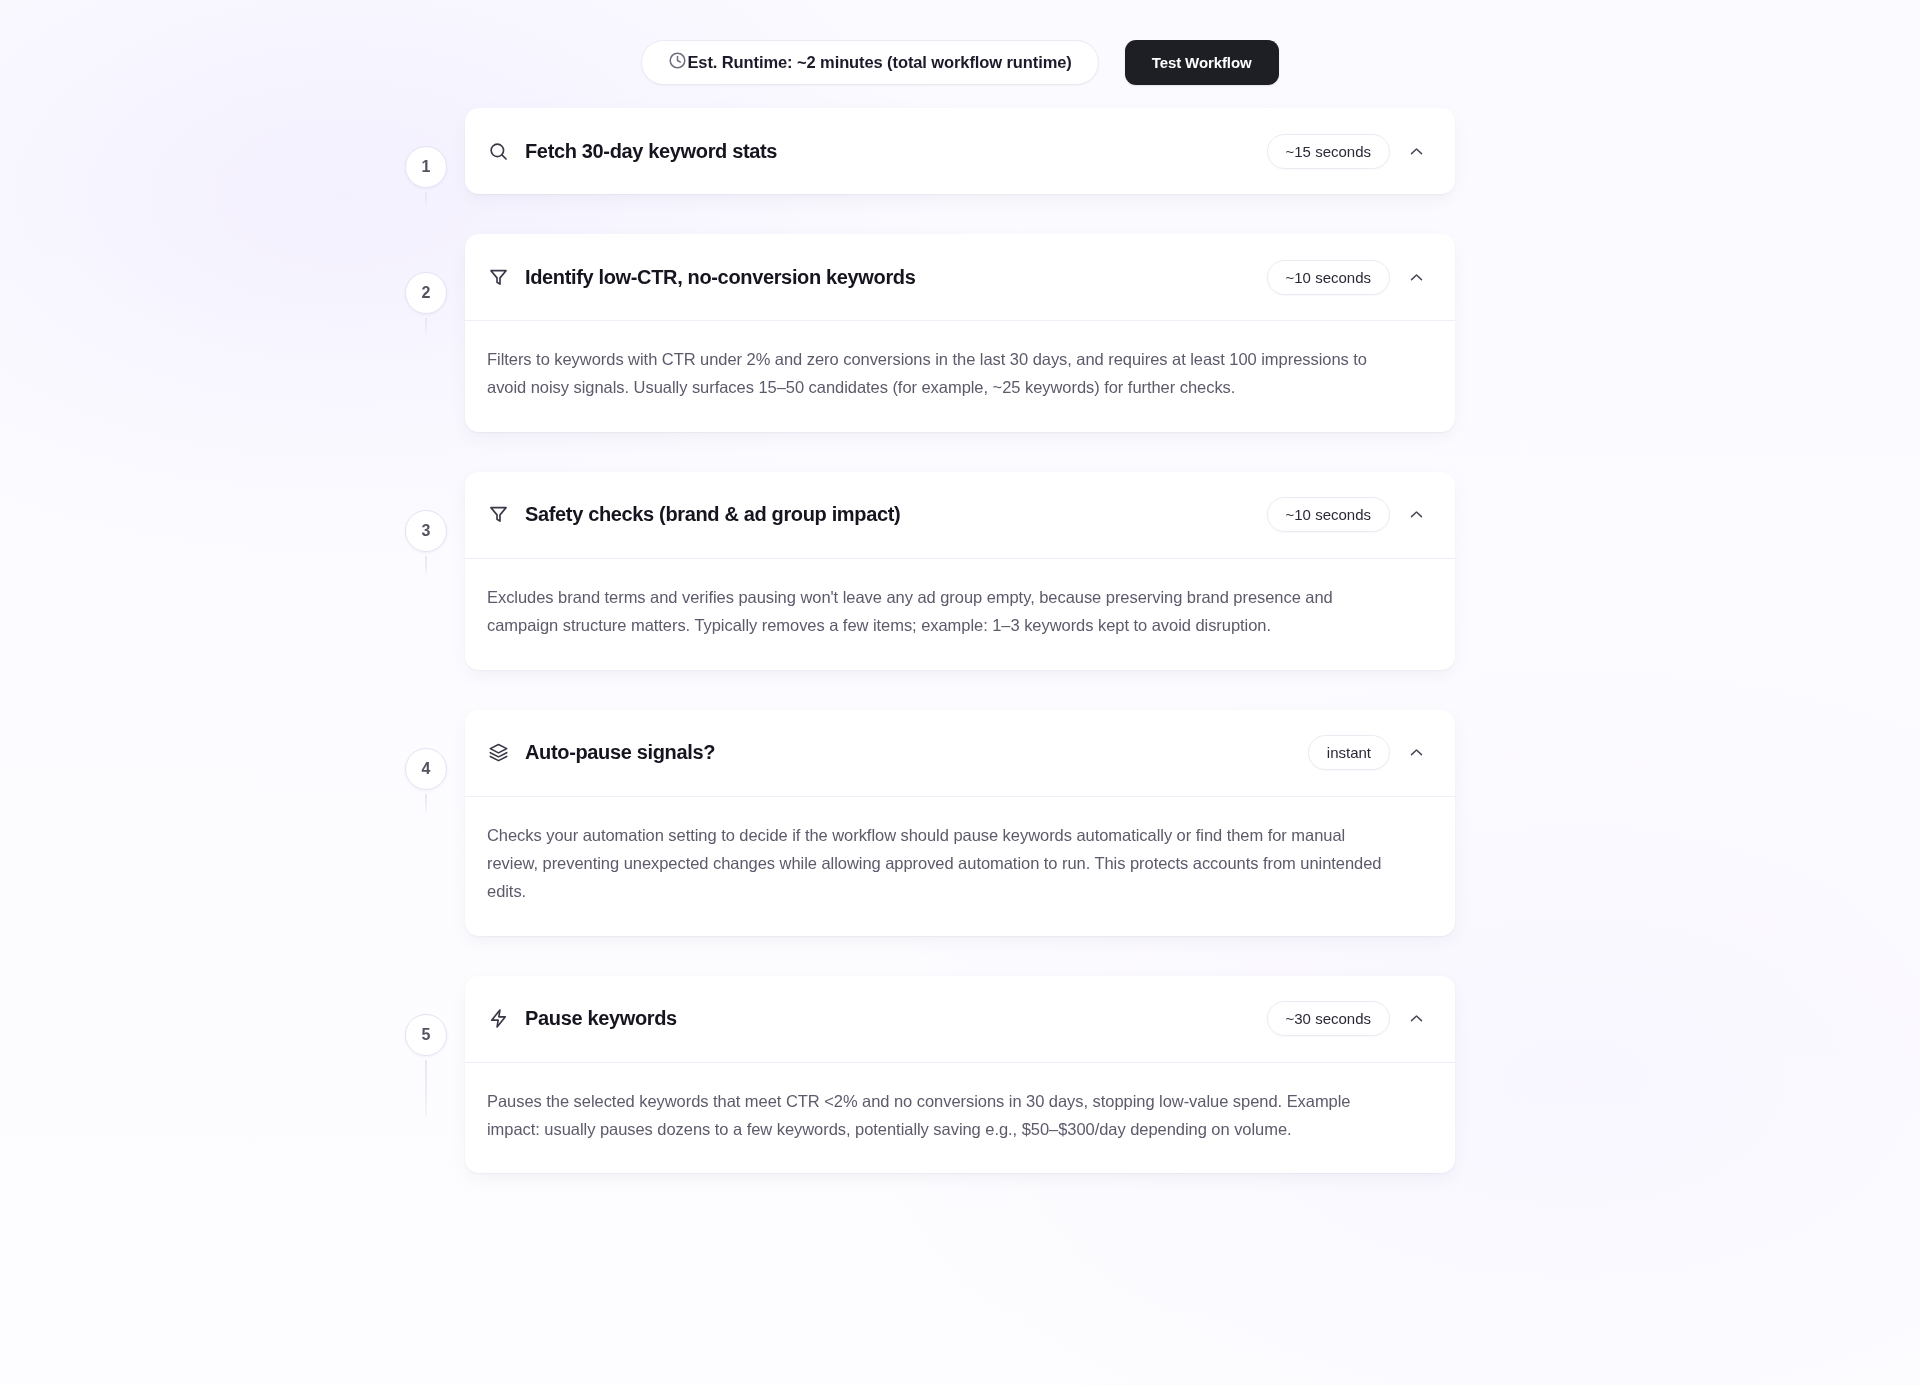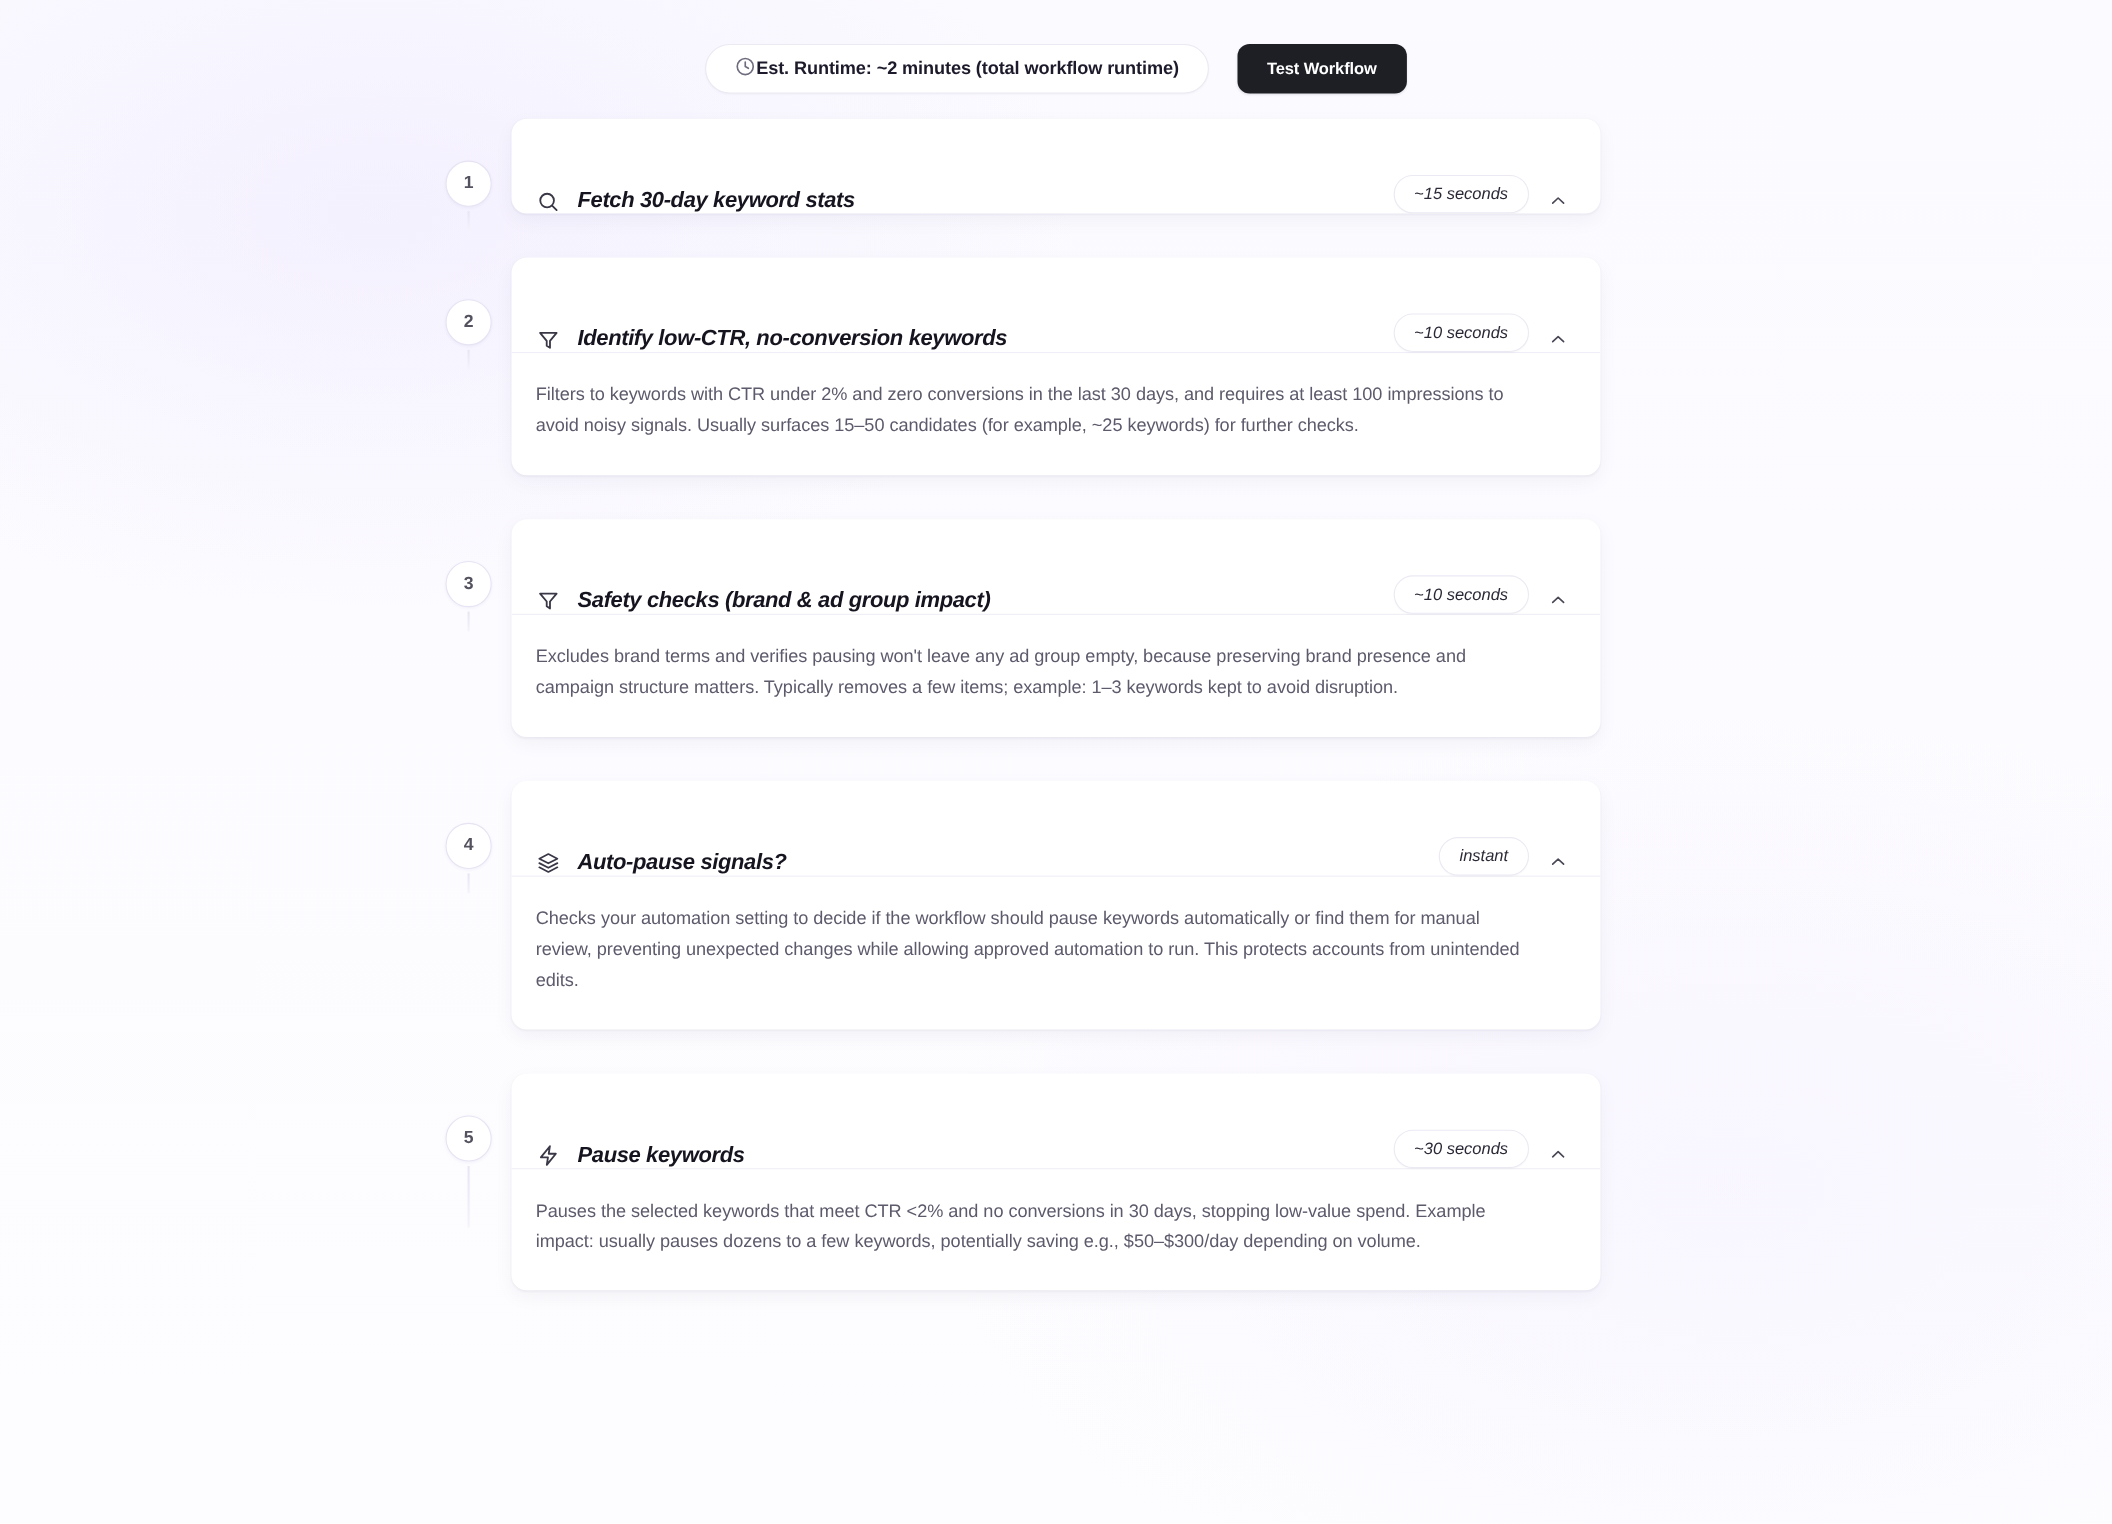--- a/index.html
+++ b/index.html
@@ -130,24 +130,23 @@
     background: #ffffff;
     border-radius: 14px;
     box-shadow:
       0 1px 2px rgba(27,22,58,0.045),
       0 6px 18px rgba(27,22,58,0.045);
     overflow: hidden;
   }
 
   .card-head {
     display: flex;
-    align-items: flex-end;
+    align-items: center;
     height: 86px;
     padding: 0 27px 0 22px;
-    font-style: italic;
   }
 
   .head-icon {
     flex: 0 0 22px;
     width: 22px;
     height: 22px;
     margin-right: 16px;
     color: #3a3746;
     display: flex;
     align-items: center;

